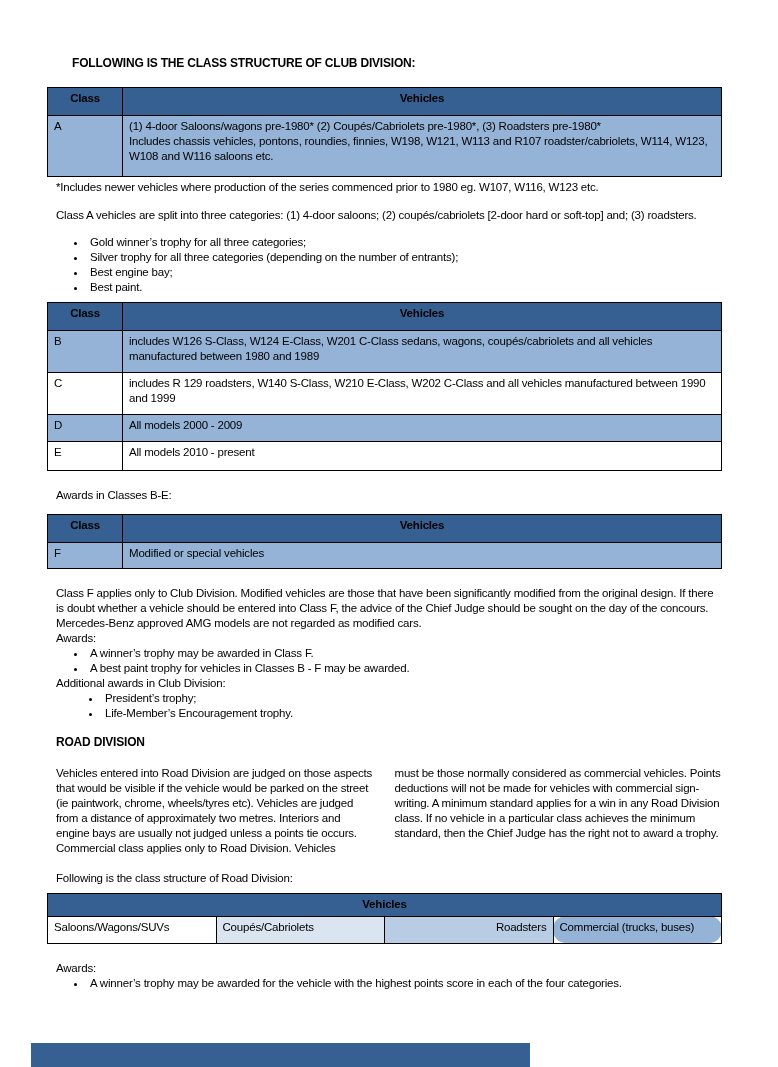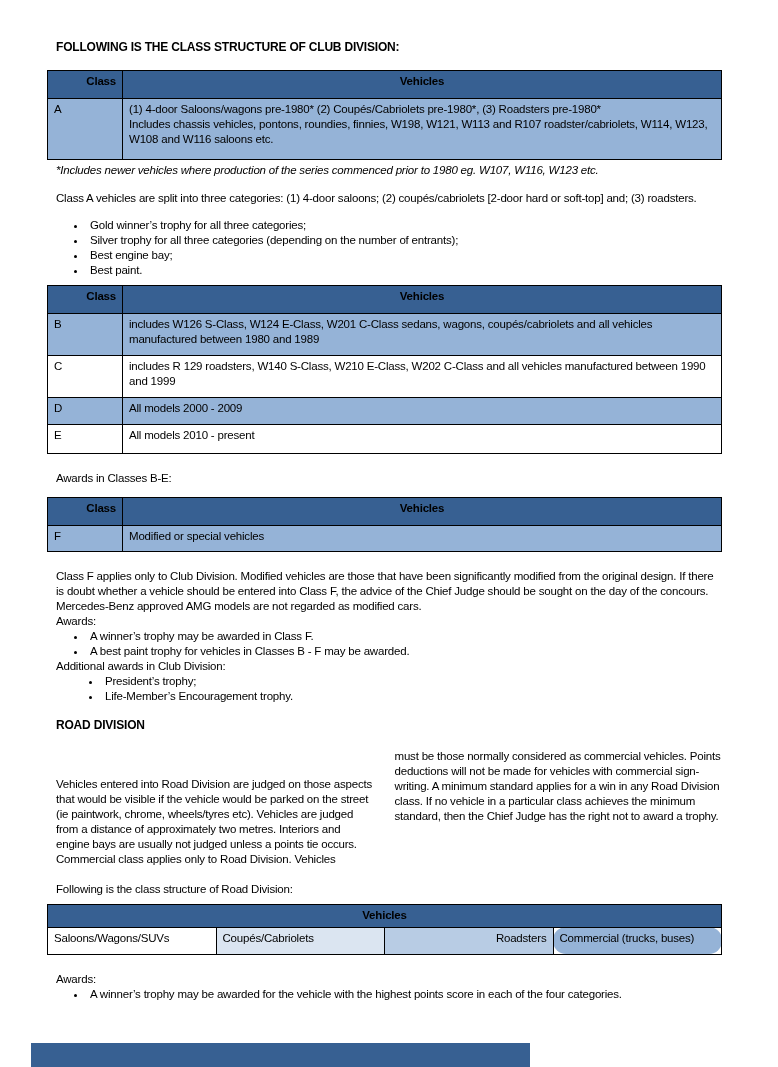--- a/index.html
+++ b/index.html
@@ -7,49 +7,49 @@
     --row_lightest:#DBE5F1; --border:#000000; --text:#000000; --page_bg:#ffffff;
   }
   *{box-sizing:border-box;}
   html,body{margin:0;padding:0;}
   body{
     width:778px;height:1067px;background:var(--page_bg);
     font-family:"Liberation Sans",sans-serif;font-size:11.5px;line-height:15px;
     color:var(--text);letter-spacing:-0.2px;position:relative;overflow:hidden;
   }
   .content{padding:40px 56px 0 56px;}
-  .doc-title{font-weight:bold;font-size:12px;margin:0;}
+  .doc-title{font-weight:bold;font-size:12px;margin:16px;}
   table{border-collapse:collapse;width:675px;margin-left:-9px;table-layout:fixed;}
   th,td{border:1px solid var(--border);padding:3px 6px;vertical-align:top;
         font-size:11.5px;line-height:15px;}
   th{background:var(--header_bg);font-weight:bold;padding-bottom:9px;}
-  th.class-col{text-align:right;width:75px;}
+  th.class-col{text-align:center;width:75px;}
   th.vehicles-col{text-align:center;}
   td.class-cell{width:75px;}
   .bg-light{background:var(--row_light);}
   .bg-lighter{background:var(--row_lighter);text-align:right;}
   .bg-lightest{background:var(--row_lightest);}
   .bg-white{background:#ffffff;}
   .prewrap{white-space:pre-line;}
   .row-a td{height:61px;}
   .row-2line td{height:42px;}
   .row-1line td{height:27px;}
   .row-e td{height:29px;}
   .row-f td{height:26px;}
-  .footnote{margin-top:3px;font-style:italic;}
+  .footnote{margin-top:3px;}
   .para{margin-top:13px;}
   ul{margin:0;padding-left:31px;}
   ul.more-indent{padding-left:46px;}
   li{padding-left:3px;}
   .mt-t2{margin-top:7px;}
   .mt-17{margin-top:17px;}
   .mt-11{margin-top:11px;}
   .section-heading{font-weight:bold;font-size:12px;margin-top:14px;}
   .two-col{display:flex;gap:22px;}
-  .two-col .col-left{width:318px;margin-top:28px;}
+  .two-col .col-left{width:318px;}
   .two-col .col-right{width:329px;}
   .mt-15{margin-top:15px;}
   .road-table{margin-top:7px;}
   .road-table th{padding-bottom:4px;}
   .road-table td{height:27px;}
   .c1{width:163px;} .c2{width:155px;} .c3{width:155px;} .c4{width:202px;border-radius:13px;}
   .bottom-bar{position:absolute;left:31px;bottom:0;width:499px;height:24px;
               background:var(--header_bg);}
 </style>
 </head>

